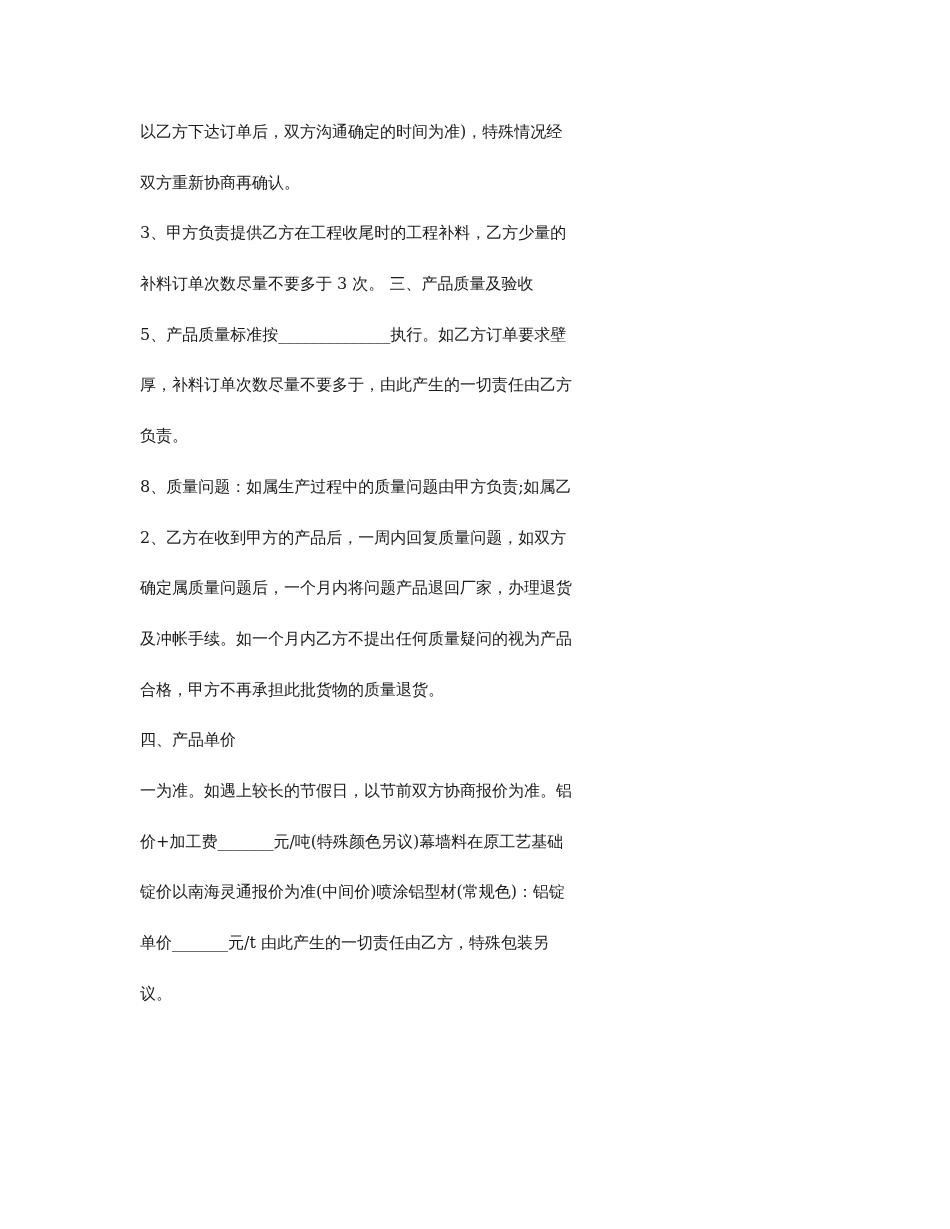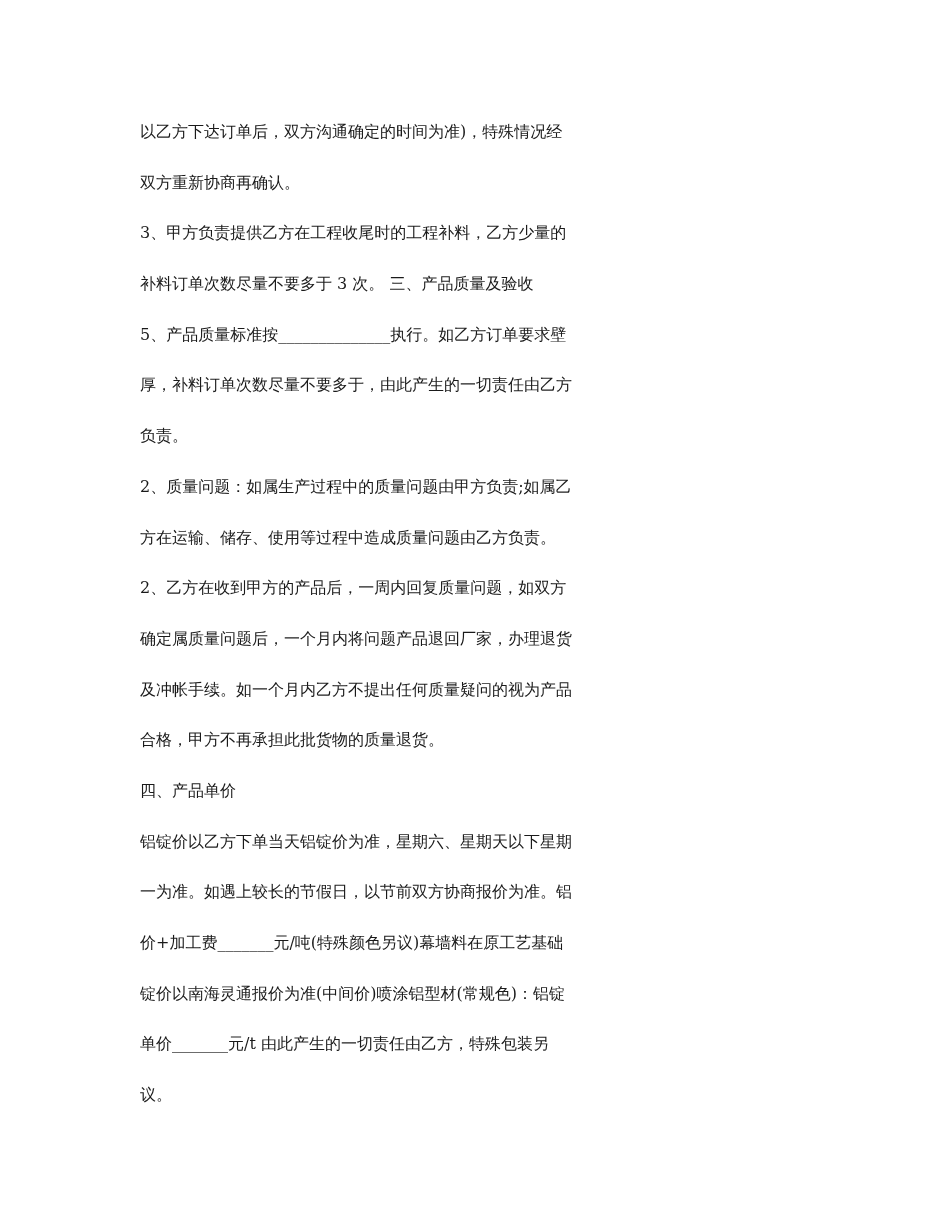--- a/index.html
+++ b/index.html
@@ -20,27 +20,25 @@
 
 <div class="page">
   <div class="content">
     <span class="line">以乙方下达订单后，双方沟通确定的时间为准)，特殊情况经</span>
     <span class="line">双方重新协商再确认。</span>
     <span class="line">3、甲方负责提供乙方在工程收尾时的工程补料，乙方少量的</span>
     <span class="line">补料订单次数尽量不要多于 3 次。 三、产品质量及验收</span>
     <span class="line">5、产品质量标准按______________执行。如乙方订单要求壁</span>
     <span class="line">厚，补料订单次数尽量不要多于，由此产生的一切责任由乙方</span>
     <span class="line">负责。</span>
-    <span class="line">2、质量问题：如属生产过程中的质量问题由甲方负责;如属乙</span>
-    <span class="line">方在运输、储存、使用等过程中造成质量问题由乙方负责。</span>
+    <span class="line">8、质量问题：如属生产过程中的质量问题由甲方负责;如属乙</span>
     <span class="line">2、乙方在收到甲方的产品后，一周内回复质量问题，如双方</span>
     <span class="line">确定属质量问题后，一个月内将问题产品退回厂家，办理退货</span>
     <span class="line">及冲帐手续。如一个月内乙方不提出任何质量疑问的视为产品</span>
     <span class="line">合格，甲方不再承担此批货物的质量退货。</span>
     <span class="line">四、产品单价</span>
-    <span class="line">铝锭价以乙方下单当天铝锭价为准，星期六、星期天以下星期</span>
     <span class="line">一为准。如遇上较长的节假日，以节前双方协商报价为准。铝</span>
     <span class="line">价+加工费_______元/吨(特殊颜色另议)幕墙料在原工艺基础</span>
     <span class="line">锭价以南海灵通报价为准(中间价)喷涂铝型材(常规色)：铝锭</span>
     <span class="line">单价_______元/t 由此产生的一切责任由乙方，特殊包装另</span>
     <span class="line">议。</span>
   </div>
 </div>
 
 </body></html>

